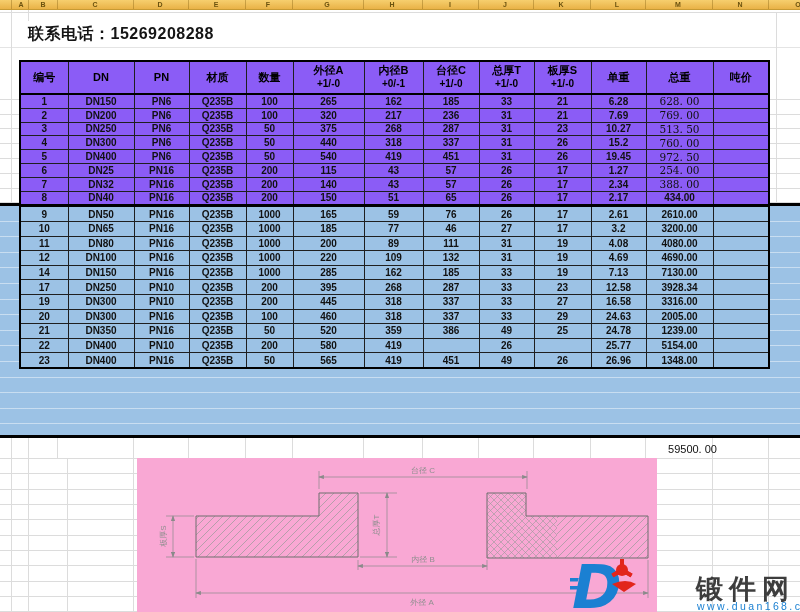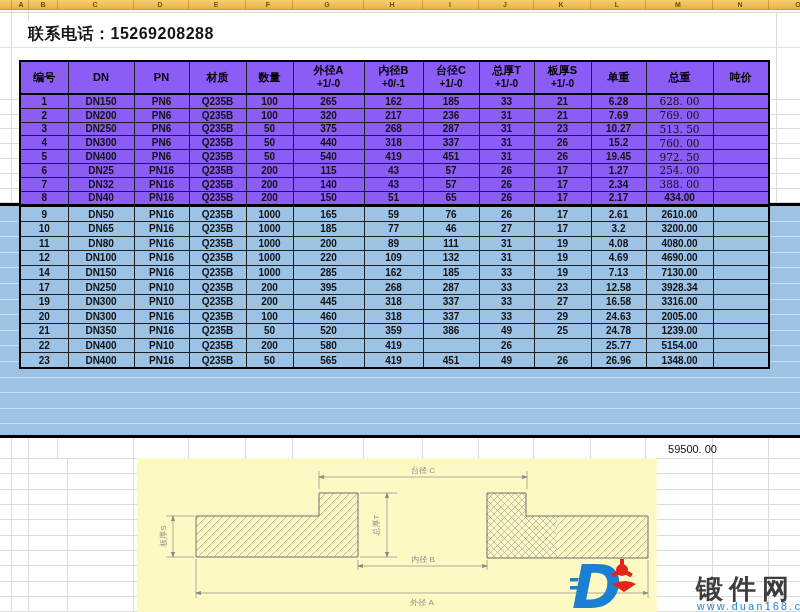--- a/index.html
+++ b/index.html
@@ -37,21 +37,21 @@
   #ftable tr.rb td{height:13.6px;}
   #ftable thead tr{border-bottom:2px solid #000;}
   #ftable tr.hl td{background:#9cc2e5;}
   #ftable tr.hlfirst td{border-top:3px solid #000;}
   #ftable td.nserif{font-family:"DejaVu Serif","Liberation Serif",serif;font-weight:400;font-size:10.5px;}
   
   #totalcell{position:absolute;left:645px;top:441px;width:67px;height:16px;z-index:2;
     font-family:Liberation Sans, sans-serif;font-size:11px;color:#111;
     text-align:center;line-height:16px;margin-left:14px;}
   
-  #drawbox{position:absolute;left:137px;top:458px;width:520px;height:154px;background:#fef9c3;z-index:2;}
+  #drawbox{position:absolute;left:137px;top:458px;width:520px;height:154px;background:#f9a8d4;z-index:2;}
   
   #wm{position:absolute;left:570px;top:556px;width:230px;height:56px;z-index:5;}
 </style>
 </head>
 <body>
 
 <div id="stage">
 
   <div id="colstrip">
       <span class="cl" style="left: 21px;">A</span>

